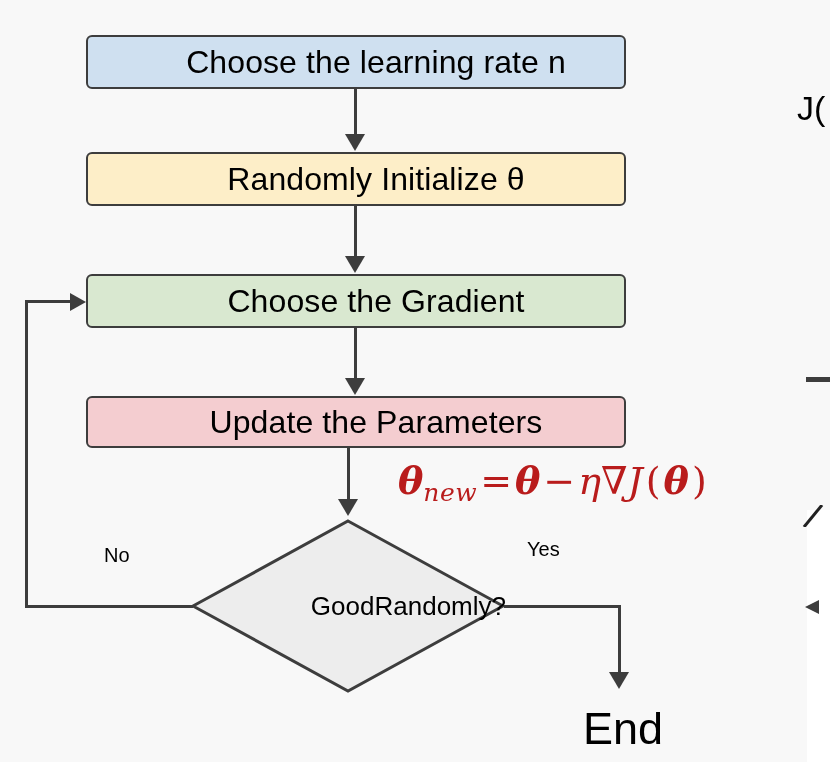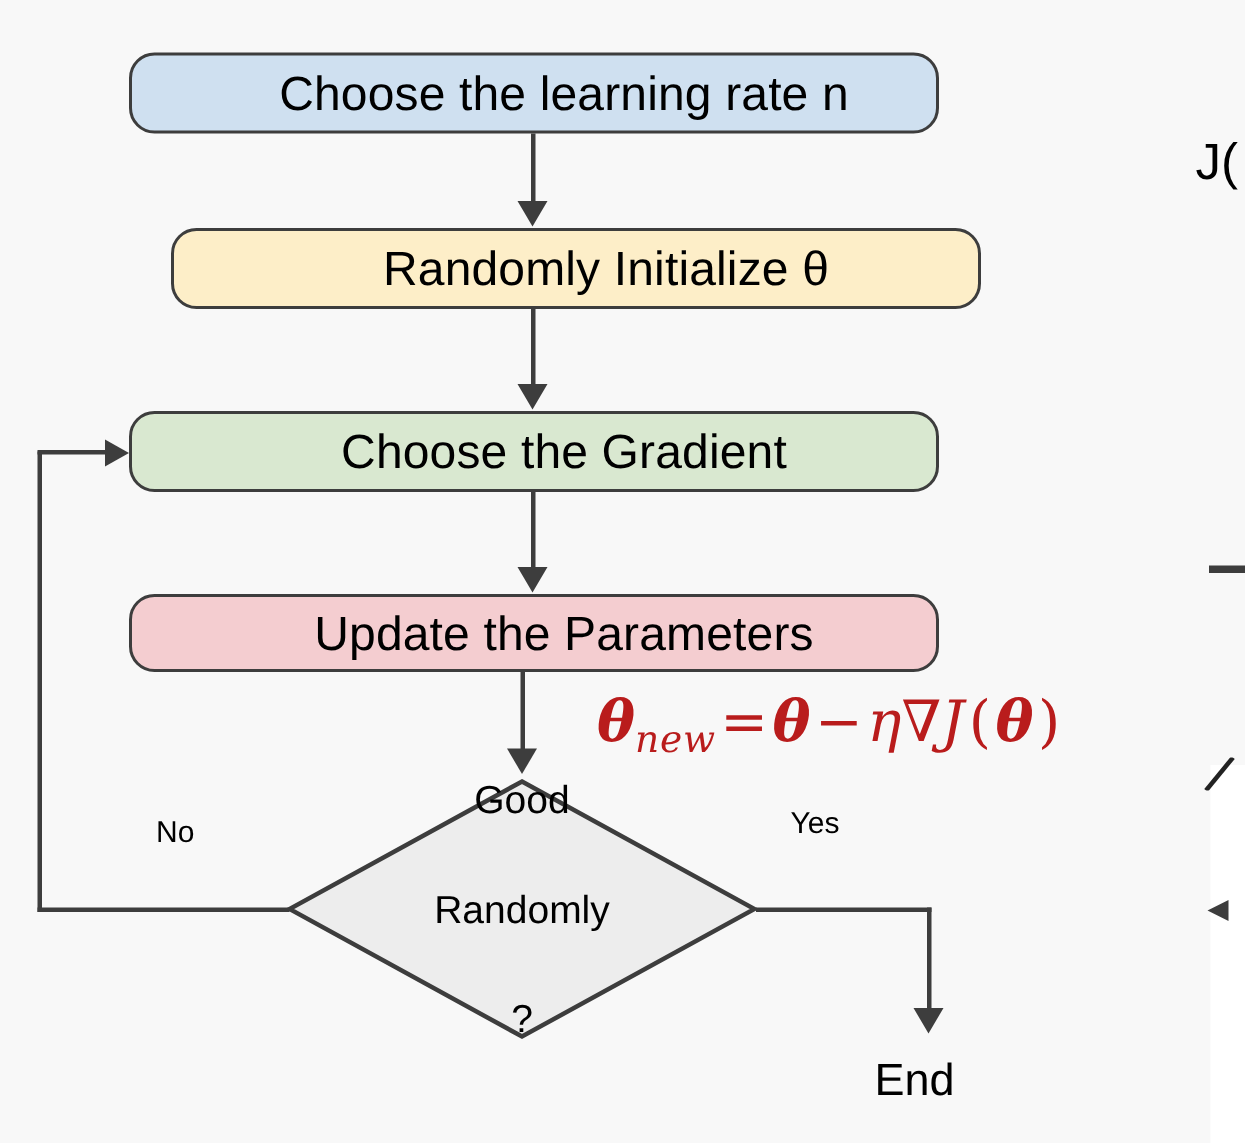--- a/index.html
+++ b/index.html
@@ -23,55 +23,55 @@
     top: 510px;
     width: 23px;
     height: 252px;
     background: #ffffff;
   }
   
   .proc {
     position: absolute;
     box-sizing: border-box;
     border: 2.5px solid #3d3d3d;
-    border-radius: 17px;
+    border-radius: 6px;
     display: flex;
     align-items: center;
     justify-content: center;
     color: #000000;
     font-size: 32px;
     line-height: 1;
     letter-spacing: 0.1px;
     white-space: nowrap;
     padding-left: 40px;
   }
   #box-lr   { left: 86px;  top: 35px;  width: 540px; height: 54px;  background: #cfe0f0; }
-  #box-init { left: 86px;  top: 152px; width: 540px; height: 54px;  background: #fdeec8; margin-left: 28px; }
+  #box-init { left: 86px;  top: 152px; width: 540px; height: 54px;  background: #fdeec8; }
   #box-grad { left: 86px;  top: 274px; width: 540px; height: 54px;  background: #d9e8d0; }
   #box-upd  { left: 86px;  top: 396px; width: 540px; height: 52px;  background: #f4cdd0; text-align: right; }
 
   
   #diamond-wrap {
     position: absolute;
     left: 190px;
     top: 518px;
     width: 316px;
     height: 176px;
   }
   #diamond-wrap svg { display: block; }
   #diamond-label {
     position: absolute;
     left: 0;
     top: 0;
     width: 316px;
     height: 176px;
     display: flex;
-    flex-direction: column;
+    flex-direction: row;
     align-items: center;
-    justify-content: space-between;
+    justify-content: flex-end;
     font-size: 26px;
     line-height: 1.17;
     color: #000;
     pointer-events: none;
   }
   .vline {
     position: absolute;
     width: 3px;
     background: #3d3d3d;
   }
@@ -104,21 +104,21 @@
   
   .edge-label {
     position: absolute;
     font-size: 20px;
     color: #000;
     line-height: 1;
     white-space: nowrap;
   }
   #label-no  { left: 104px; top: 545px; }
   #label-yes { left: 527px; top: 539px; }
-  #label-end { left: 583px; top: 706px; font-size: 30px; }
+  #label-end { left: 583px; top: 706px; font-size: 45px; }
   
   #formula {
     position: absolute;
     left: 354px;
     top: 462px;
     font-family: "DejaVu Serif", serif;
     font-size: 38px;
     color: #b91c1c;
     white-space: nowrap;
     line-height: 1;

